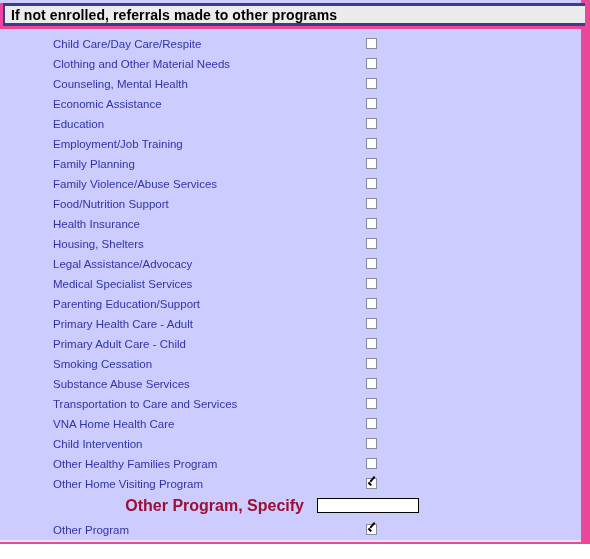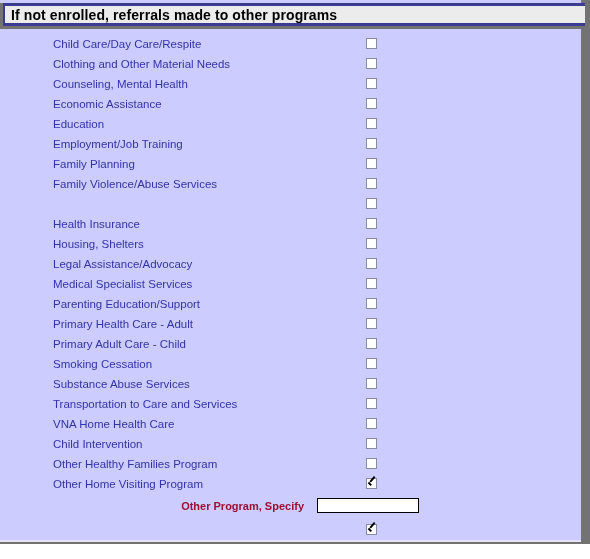--- a/index.html
+++ b/index.html
@@ -11,21 +11,21 @@
     height: 559px;
     background: #ffffff;
     font-family: "Liberation Sans", sans-serif;
     overflow: hidden;
   }
 
   #page {
     position: relative;
     width: 590px;
     height: 559px;
-    background: #737373;
+    background: #ec4899;
   }
 
   
   .top-sliver {
     position: absolute;
     left: 0;
     top: 0;
     width: 581px;
     height: 3px;
     background: #ccccff;
@@ -123,21 +123,21 @@
   .specify-row {
     position: absolute;
     left: 0;
     width: 581px;
     height: 22px;
   }
   .specify-label {
     position: absolute;
     right: 277px;
     top: 0;
-    font-size: 11px;
+    font-size: 16px;
     font-weight: bold;
     color: #9b1033;
     line-height: 20px;
     white-space: nowrap;
   }
   .specify-input {
     position: absolute;
     left: 317px;
     top: 2px;
     width: 102px;
@@ -200,20 +200,21 @@
         </div>
         <div class="referral-row" style="top: 125px;">
           <span class="referral-label">Family Planning</span>
           <span class="cb" role="checkbox" aria-checked="false"></span>
         </div>
         <div class="referral-row" style="top: 145px;">
           <span class="referral-label">Family Violence/Abuse Services</span>
           <span class="cb" role="checkbox" aria-checked="false"></span>
         </div>
         <div class="referral-row" style="top: 165px;">
+          <span class="referral-label">Food/Nutrition Support</span>
           <span class="cb" role="checkbox" aria-checked="false"></span>
         </div>
         <div class="referral-row" style="top: 185px;">
           <span class="referral-label">Health Insurance</span>
           <span class="cb" role="checkbox" aria-checked="false"></span>
         </div>
         <div class="referral-row" style="top: 205px;">
           <span class="referral-label">Housing, Shelters</span>
           <span class="cb" role="checkbox" aria-checked="false"></span>
         </div>
@@ -265,20 +266,21 @@
           <span class="referral-label">Other Home Visiting Program</span>
           <span class="cb checked" role="checkbox" aria-checked="true"></span>
         </div>
       </div>
     <div id="tail-rows">
         <div class="specify-row" style="top: 467px;">
           <span class="specify-label">Other Program, Specify</span>
           <input type="text" class="specify-input" placeholder="" style="">
         </div>
         <div class="referral-row" style="top: 491px;">
+          <span class="referral-label">Other Program</span>
           <span class="cb checked" role="checkbox" aria-checked="true"></span>
         </div>
         <div class="specify-row" style="top: 513px;">
           <span class="specify-label">Other Program, Specify</span>
           <input type="text" class="specify-input" placeholder="" style="">
         </div>
       </div>
   </div>
 
   <div class="bottom-white"></div>

